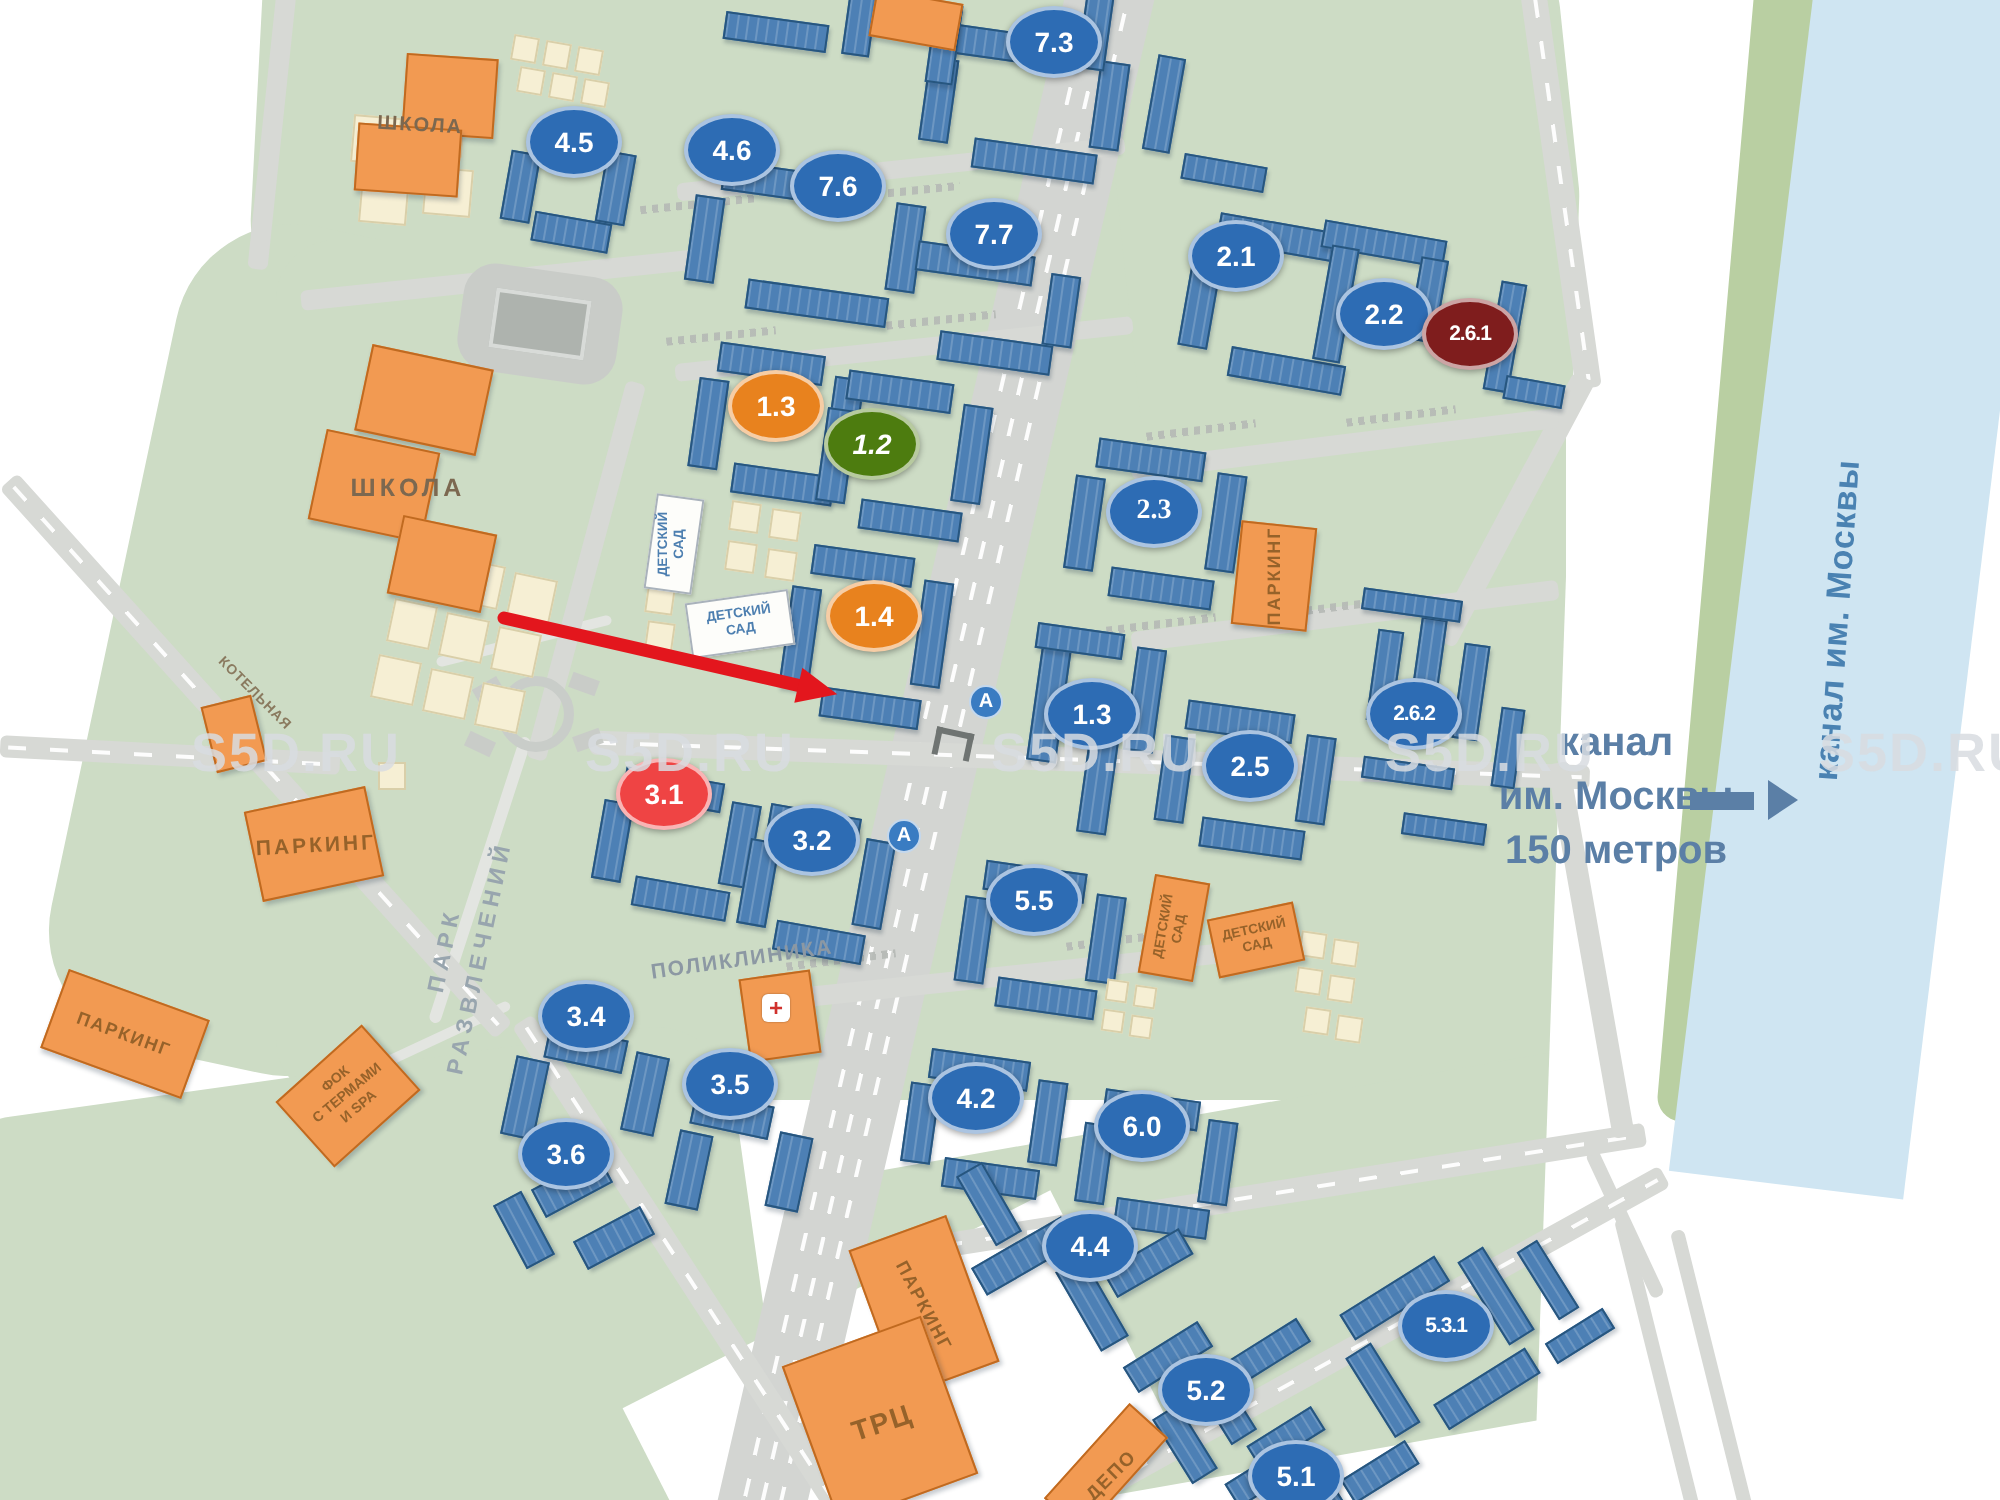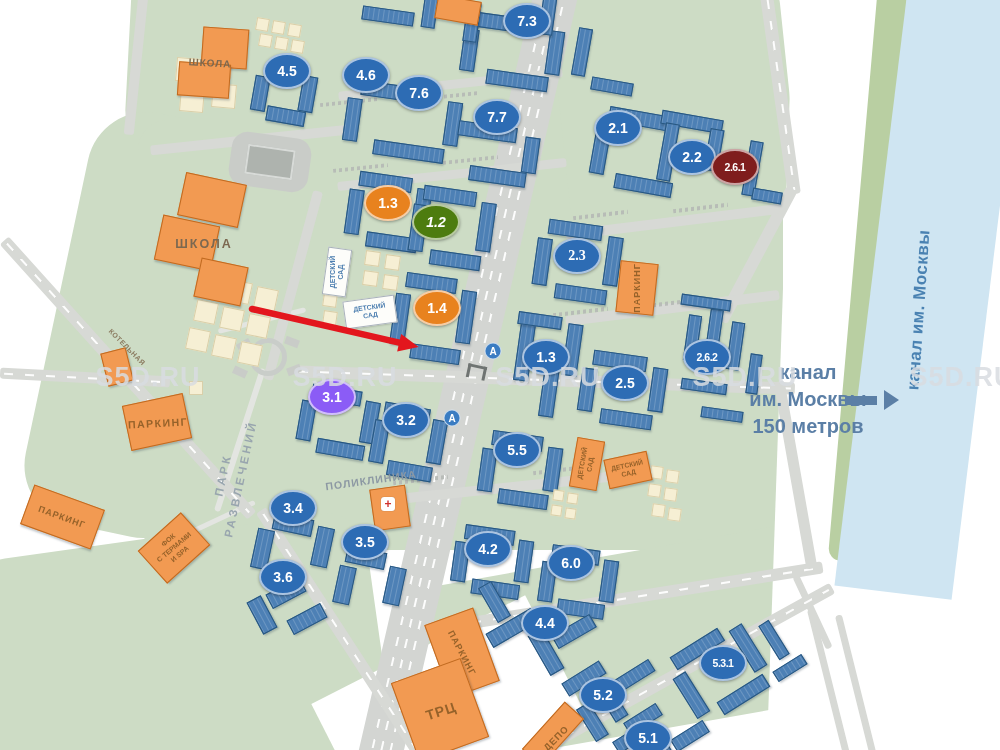--- a/index.html
+++ b/index.html
@@ -366,21 +366,21 @@
     <div class="badge" style="left: 618px; top: 128px; background: rgb(45, 108, 180);">2.1</div>
     <div class="badge" style="left: 692px; top: 157px; background: rgb(45, 108, 180);">2.2</div>
     <div class="badge small" style="left: 735px; top: 167px; background: #7f1d1d;">2.6.1</div>
     <div class="badge" style="left: 388px; top: 203px; background: rgb(232, 130, 30);">1.3</div>
     <div class="badge" style="left: 436px; top: 222px; background: #4d7c0f; font-style: italic;">1.2</div>
     <div class="badge" style="left: 577px; top: 256px; background: rgb(45, 108, 180); font-family: Liberation Serif, serif;">2.3</div>
     <div class="badge" style="left: 437px; top: 308px; background: rgb(232, 130, 30);">1.4</div>
     <div class="badge" style="left: 546px; top: 357px; background: rgb(45, 108, 180);">1.3</div>
     <div class="badge" style="left: 625px; top: 383px; background: rgb(45, 108, 180);">2.5</div>
     <div class="badge small" style="left: 707px; top: 357px; background: rgb(45, 108, 180);">2.6.2</div>
-    <div class="badge" style="left: 332px; top: 397px; background: #8b5cf6; text-align: right;">3.1</div>
+    <div class="badge" style="left: 332px; top: 397px; background: #ef4444; text-align: right;">3.1</div>
     <div class="badge" style="left: 406px; top: 420px; background: rgb(45, 108, 180);">3.2</div>
     <div class="badge" style="left: 517px; top: 450px; background: rgb(45, 108, 180);">5.5</div>
     <div class="badge" style="left: 293px; top: 508px; background: rgb(45, 108, 180);">3.4</div>
     <div class="badge" style="left: 365px; top: 542px; background: rgb(45, 108, 180);">3.5</div>
     <div class="badge" style="left: 488px; top: 549px; background: rgb(45, 108, 180);">4.2</div>
     <div class="badge" style="left: 571px; top: 563px; background: rgb(45, 108, 180);">6.0</div>
     <div class="badge" style="left: 283px; top: 577px; background: rgb(45, 108, 180);">3.6</div>
     <div class="badge" style="left: 545px; top: 623px; background: rgb(45, 108, 180);">4.4</div>
     <div class="badge small" style="left: 723px; top: 663px; background: rgb(45, 108, 180);">5.3.1</div>
     <div class="badge" style="left: 603px; top: 695px; background: rgb(45, 108, 180);">5.2</div>

